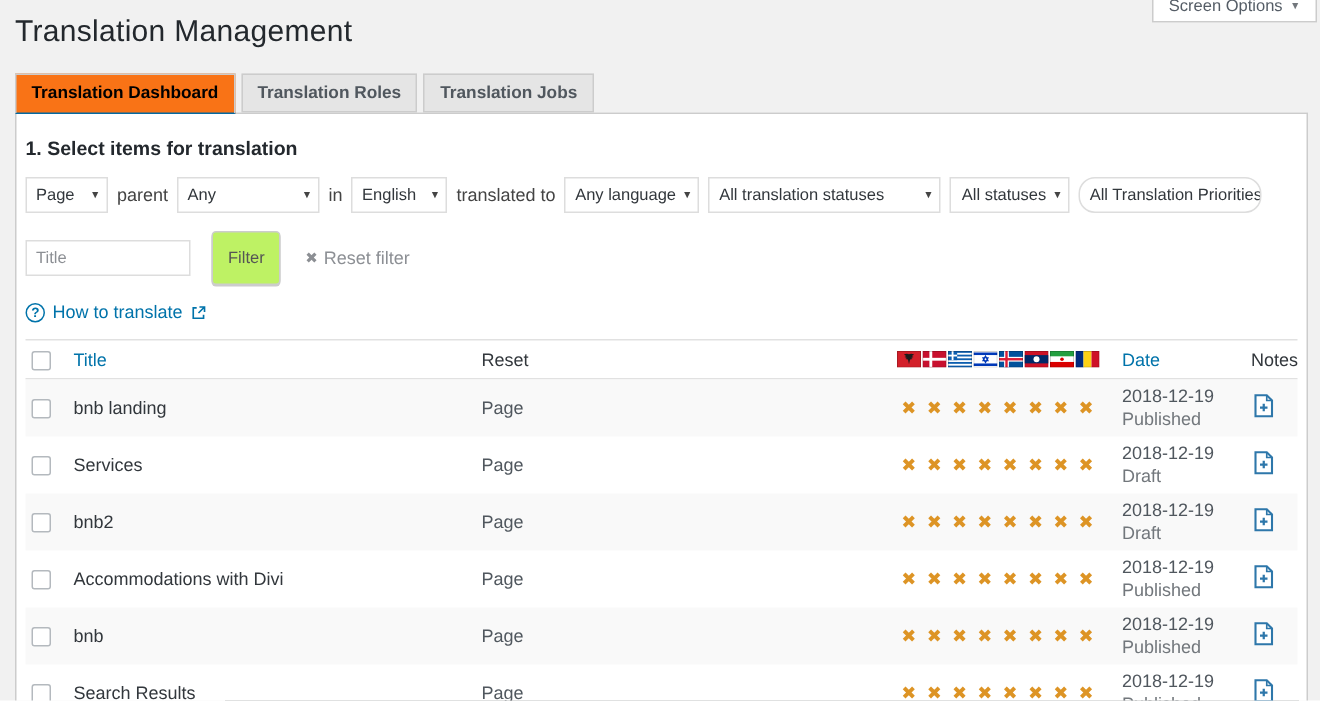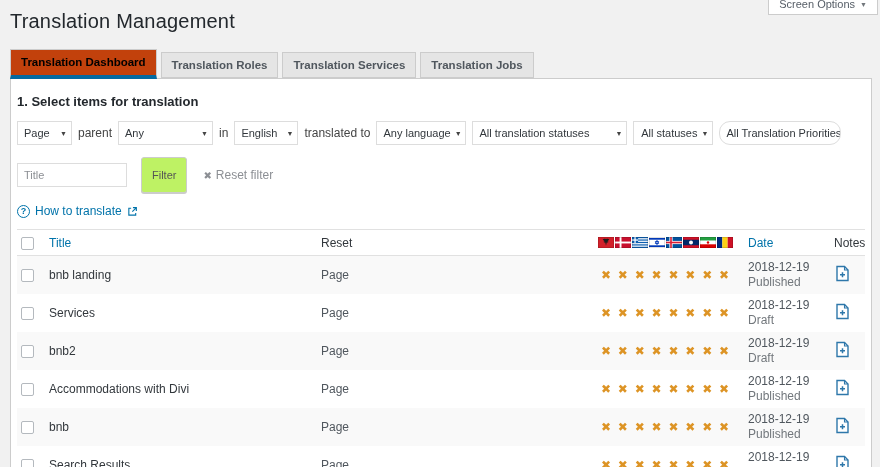--- a/index.html
+++ b/index.html
@@ -11,21 +11,21 @@
   .screen-options { position:absolute; top:-8px; right:2px; background:#fff; border:1px solid #ccc;
     padding:5px 10px 4px 10px; font-size:11px; color:#555d66; display:flex; align-items:center; gap:5px; cursor:pointer; }
   .screen-options .caret { font-size:7px; color:#72777c; }
 
   .page-title { font-size:20px; font-weight:400; color:#23282d; padding:10px 0 0 10px; letter-spacing:0.2px; }
 
   
   .tabs { display:flex; gap:4px; align-items:flex-end; padding-left:10px; margin-top:16px; position:relative; z-index:2; }
   .tab { font-size:11.5px; font-weight:600; color:#50575e; background:#e5e5e5; border:1px solid #ccc;
     padding:6px 10px; cursor:pointer; white-space:nowrap; }
-  .tab.active { background:#c2410c; color:#000; border-bottom:4px solid #0369a1; margin-bottom:-1px; padding-bottom:7px; }
+  .tab.active { background:#f97316; color:#000; border-bottom:1px solid #0369a1; margin-bottom:-1px; padding-bottom:7px; }
 
   
   .panel { position:relative; z-index:1; margin:0 8px 0 10px; background:#fff; border:1px solid var(--border,#ccc); height:420px; }
   .section-heading { font-size:13px; font-weight:700; color:#23282d; margin:15px 6px 0 6px; }
 
   .filter-row { display:flex; align-items:center; gap:6px; margin:12px 6px 0 6px; flex-wrap:nowrap; }
   .flabel { font-size:12px; color:#444; white-space:nowrap; }
   .select { height:24px; background:#fff; border:1px solid #ddd; display:flex; align-items:center;
     padding:0 4px 0 6px; font-size:11px; color:#32373c; cursor:pointer; justify-content:space-between; overflow:hidden; white-space:nowrap; }
   .select .sel-arrow { font-size:7px; color:#444; margin-left:4px; flex:none; }
@@ -77,21 +77,20 @@
   <div class="screen-options">
     <span>Screen Options</span>
     <span class="caret">▼</span>
   </div>
 
   <h1 class="page-title">Translation Management</h1>
 
   <div class="tabs" id="tabs">
       <div class="tab active">Translation Dashboard</div>
       <div class="tab">Translation Roles</div>
-      <div class="tab">Translation Services</div>
       <div class="tab">Translation Jobs</div>
     </div>
 
   <div class="panel">
     <div class="section-heading">1. Select items for translation</div>
 
     <div class="filter-row" id="filter-row-1">
         <div class="select" style="width: 55px;">
           <span class="sel-val">Page</span>
           <span class="sel-arrow">▼</span>

